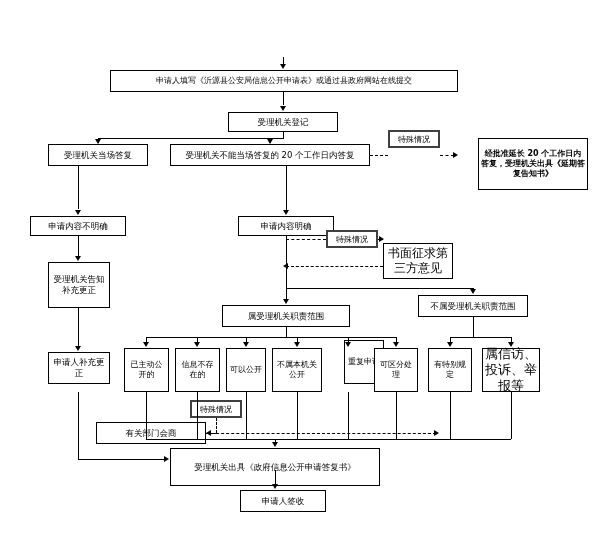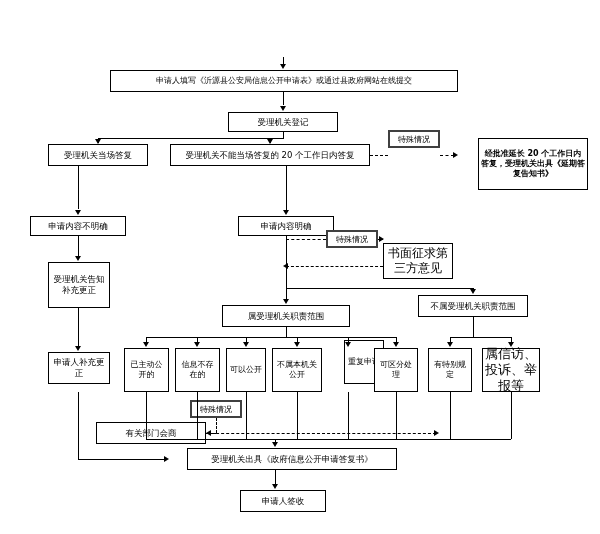--- a/index.html
+++ b/index.html
@@ -101,21 +101,21 @@
   <div class="node" style="left:328px;top:340px;width:40px;height:44px;font-size:8px;margin-left:16px;">重复申请</div>
 
   <div class="node" style="left:374px;top:348px;width:44px;height:44px;font-size:8px;">可区分处理</div>
 
   <div class="node" style="left:428px;top:348px;width:44px;height:44px;font-size:8px;">有特别规定</div>
 
   <div class="node" style="left:482px;top:348px;width:58px;height:44px;font-size:13px;">属信访、投诉、举报等</div>
 
   <div class="node" style="left:96px;top:422px;width:110px;height:22px;">有关部门会商</div>
 
-  <div class="node" style="left:187px;top:448px;width:210px;height:22px;">受理机关出具《政府信息公开申请答复书》</div>
+  <div class="node" style="left:170px;top:448px;width:210px;height:38px;">受理机关出具《政府信息公开申请答复书》</div>
 
   <div class="node" style="left:240px;top:490px;width:86px;height:22px;">申请人签收</div>
 
   <div class="note" style="left:388px;top:130px;width:52px;height:18px;">特殊情况</div>
   <div class="note" style="left:326px;top:230px;width:52px;height:18px;">特殊情况</div>
   <div class="note" style="left:190px;top:400px;width:52px;height:18px;">特殊情况</div>
 
   <div class="ln v" style="left:283px;top:57px;height:8px;"></div>
   <div class="arrow-d" style="left:280px;top:64px;"></div>
 

